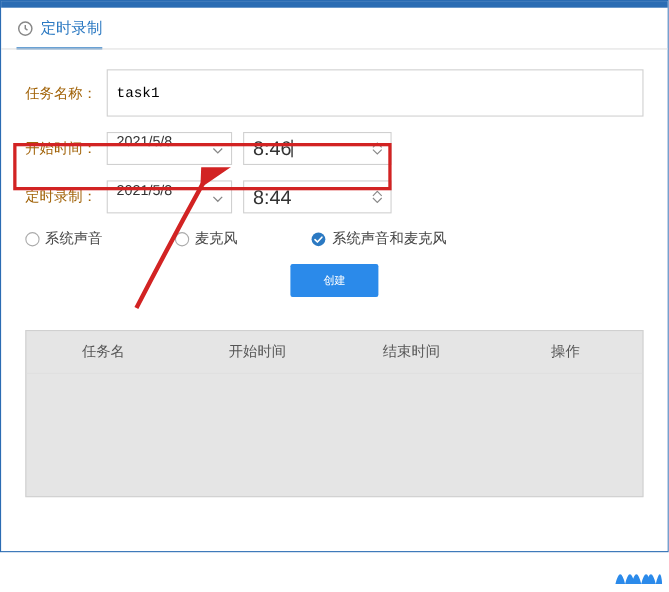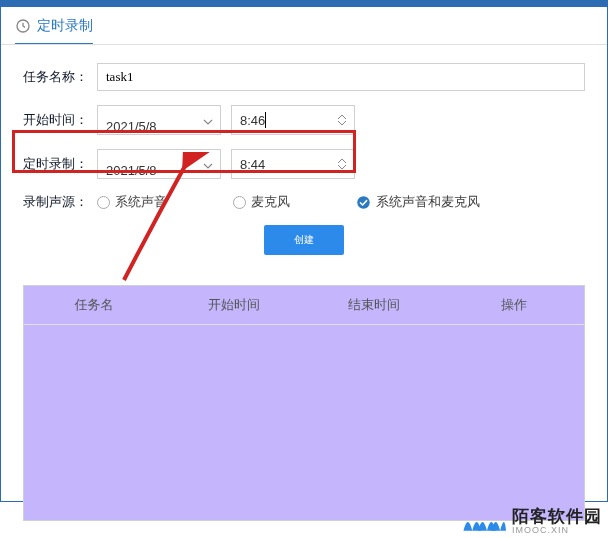--- a/index.html
+++ b/index.html
@@ -54,60 +54,60 @@
       padding: 18px 22px 12px 22px;
     }
     .row {
       display: flex;
       align-items: center;
       margin-bottom: 14px;
       position: relative;
     }
     .label {
       width: 74px;
-      color: #0f172a;
+      color: #a16207;
       flex-shrink: 0;
     }
     .text-input {
       flex: 1;
-      height: 28px;
+      height: 43px;
       border: 1px solid #d0d0d0;
       padding: 4px 8px;
       font-size: 13px;
-      font-family: Liberation Serif, serif;
+      font-family: Liberation Mono, monospace;
       outline: none;
     }
     .date-input {
-      width: 124px;
+      width: 114px;
       height: 30px;
       border: 1px solid #d0d0d0;
       padding: 0 24px 0 8px;
       font-size: 13px;
       font-family: inherit;
       outline: none;
       position: relative;
       background: #fff;
       display: flex;
-      align-items: flex-end;
+      align-items: flex-start;
     }
     .date-wrap { position: relative; margin-right: 10px; }
     .time-wrap { position: relative; }
     .chevron {
       position: absolute;
       right: 8px; top: 50%; transform: translateY(-50%);
       width: 10px; height: 10px;
       pointer-events: none;
       color: #888;
     }
     .time-input {
-      width: 124px;
+      width: 135px;
       height: 30px;
       border: 1px solid #d0d0d0;
       padding: 0 24px 0 8px;
-      font-size: 13px;
+      font-size: 18px;
       font-family: inherit;
       outline: none;
       background: #fff;
       display: flex;
       align-items: center;
     }
     .cursor {
       display: inline-block;
       width: 1px; height: 16px;
       background: #000;
@@ -166,23 +166,23 @@
       padding: 8px 30px;
       font-size: 10px;
       font-family: inherit;
       cursor: pointer;
       border-radius: 2px;
     }
     .btn-row { justify-content: center; margin-top: 6px; margin-bottom: 18px;}
     .table-panel {
       margin: 0 22px;
       border: 1px solid #d0d0d0;
-      height: 236px;
+      height: 152px;
       overflow: hidden;
-      background: #c4b5fd;
+      background: #e5e5e5;
     }
     .table-head {
       display: flex;
       border-bottom: 1px solid #e0e0e0;
       padding: 10px 0;
       color: #555;
       font-size: 13px;
     }
     .th { flex: 1; text-align: center; }
     .arrow-svg {
@@ -287,21 +287,20 @@
               <path d="M1 5 L5 1 L9 5" fill="none" stroke="currentColor" stroke-width="1"></path>
             </svg>
           <svg viewBox="0 0 10 6" width="10" height="6">
               <path d="M1 1 L5 5 L9 1" fill="none" stroke="currentColor" stroke-width="1"></path>
             </svg>
         </span>
       </div>
     </div>
 
     <div class="row">
-      <span class="label">录制声源：</span>
       <div class="radio-group">
         <div class="radio-item" style="margin-right: 66px;" data-selected="false">
           <span class="radio-circle"></span>
           <span class="lbl">系统声音</span>
         </div>
         <div class="radio-item" style="margin-right: 66px;" data-selected="false">
           <span class="radio-circle"></span>
           <span class="lbl">麦克风</span>
         </div>
         <div class="radio-item" data-selected="true">
@@ -345,17 +344,13 @@
 </div>
 
 <div class="watermark">
   <span class="wm-logo">
     <svg viewBox="0 0 60 36">
       <path d="M2 30 Q 8 6 14 30 Q 20 6 26 30" fill="#2b8aea"></path>
       <path d="M22 30 Q 28 6 34 30 Q 40 6 46 30" fill="#2b8aea"></path>
       <path d="M40 30 Q 46 6 52 30 Q 58 6 60 30" fill="#2b8aea"></path>
     </svg>
   </span>
-  <span class="wm-text">
-    <span class="wm-cn">陌客软件园</span>
-    <span class="wm-en">IMOOC.XIN</span>
-  </span>
 </div>
 
 </body></html>

